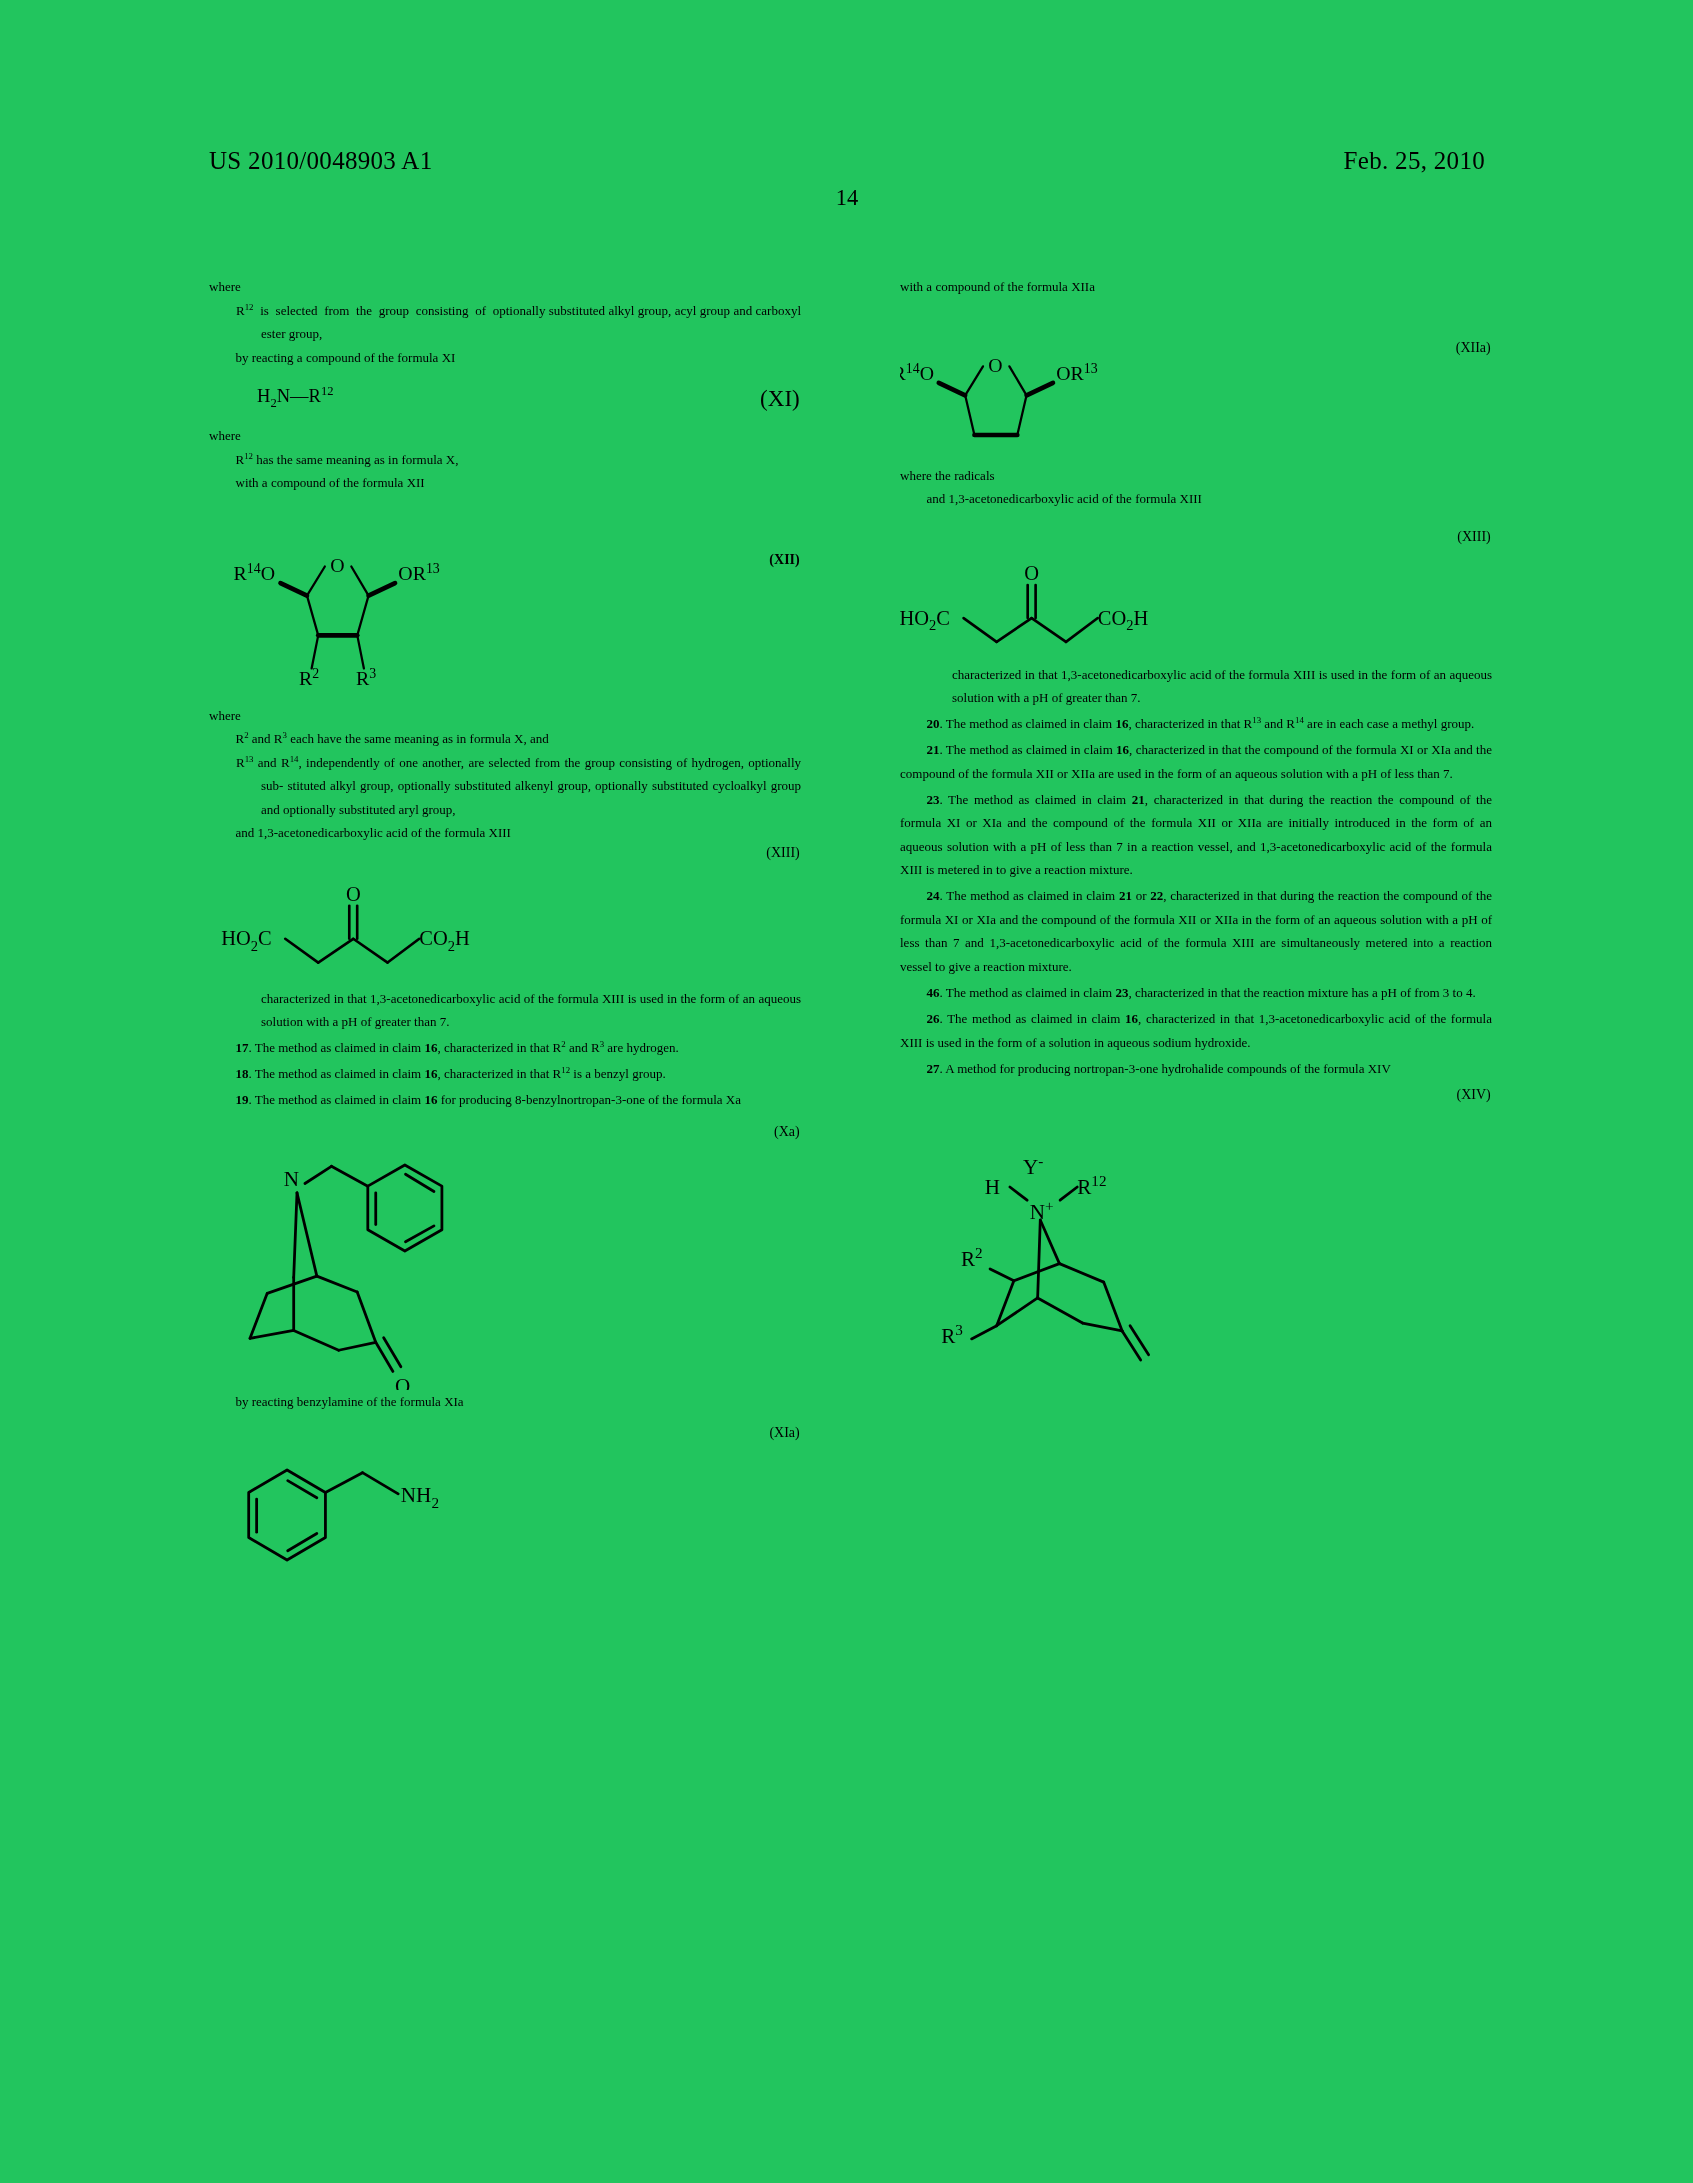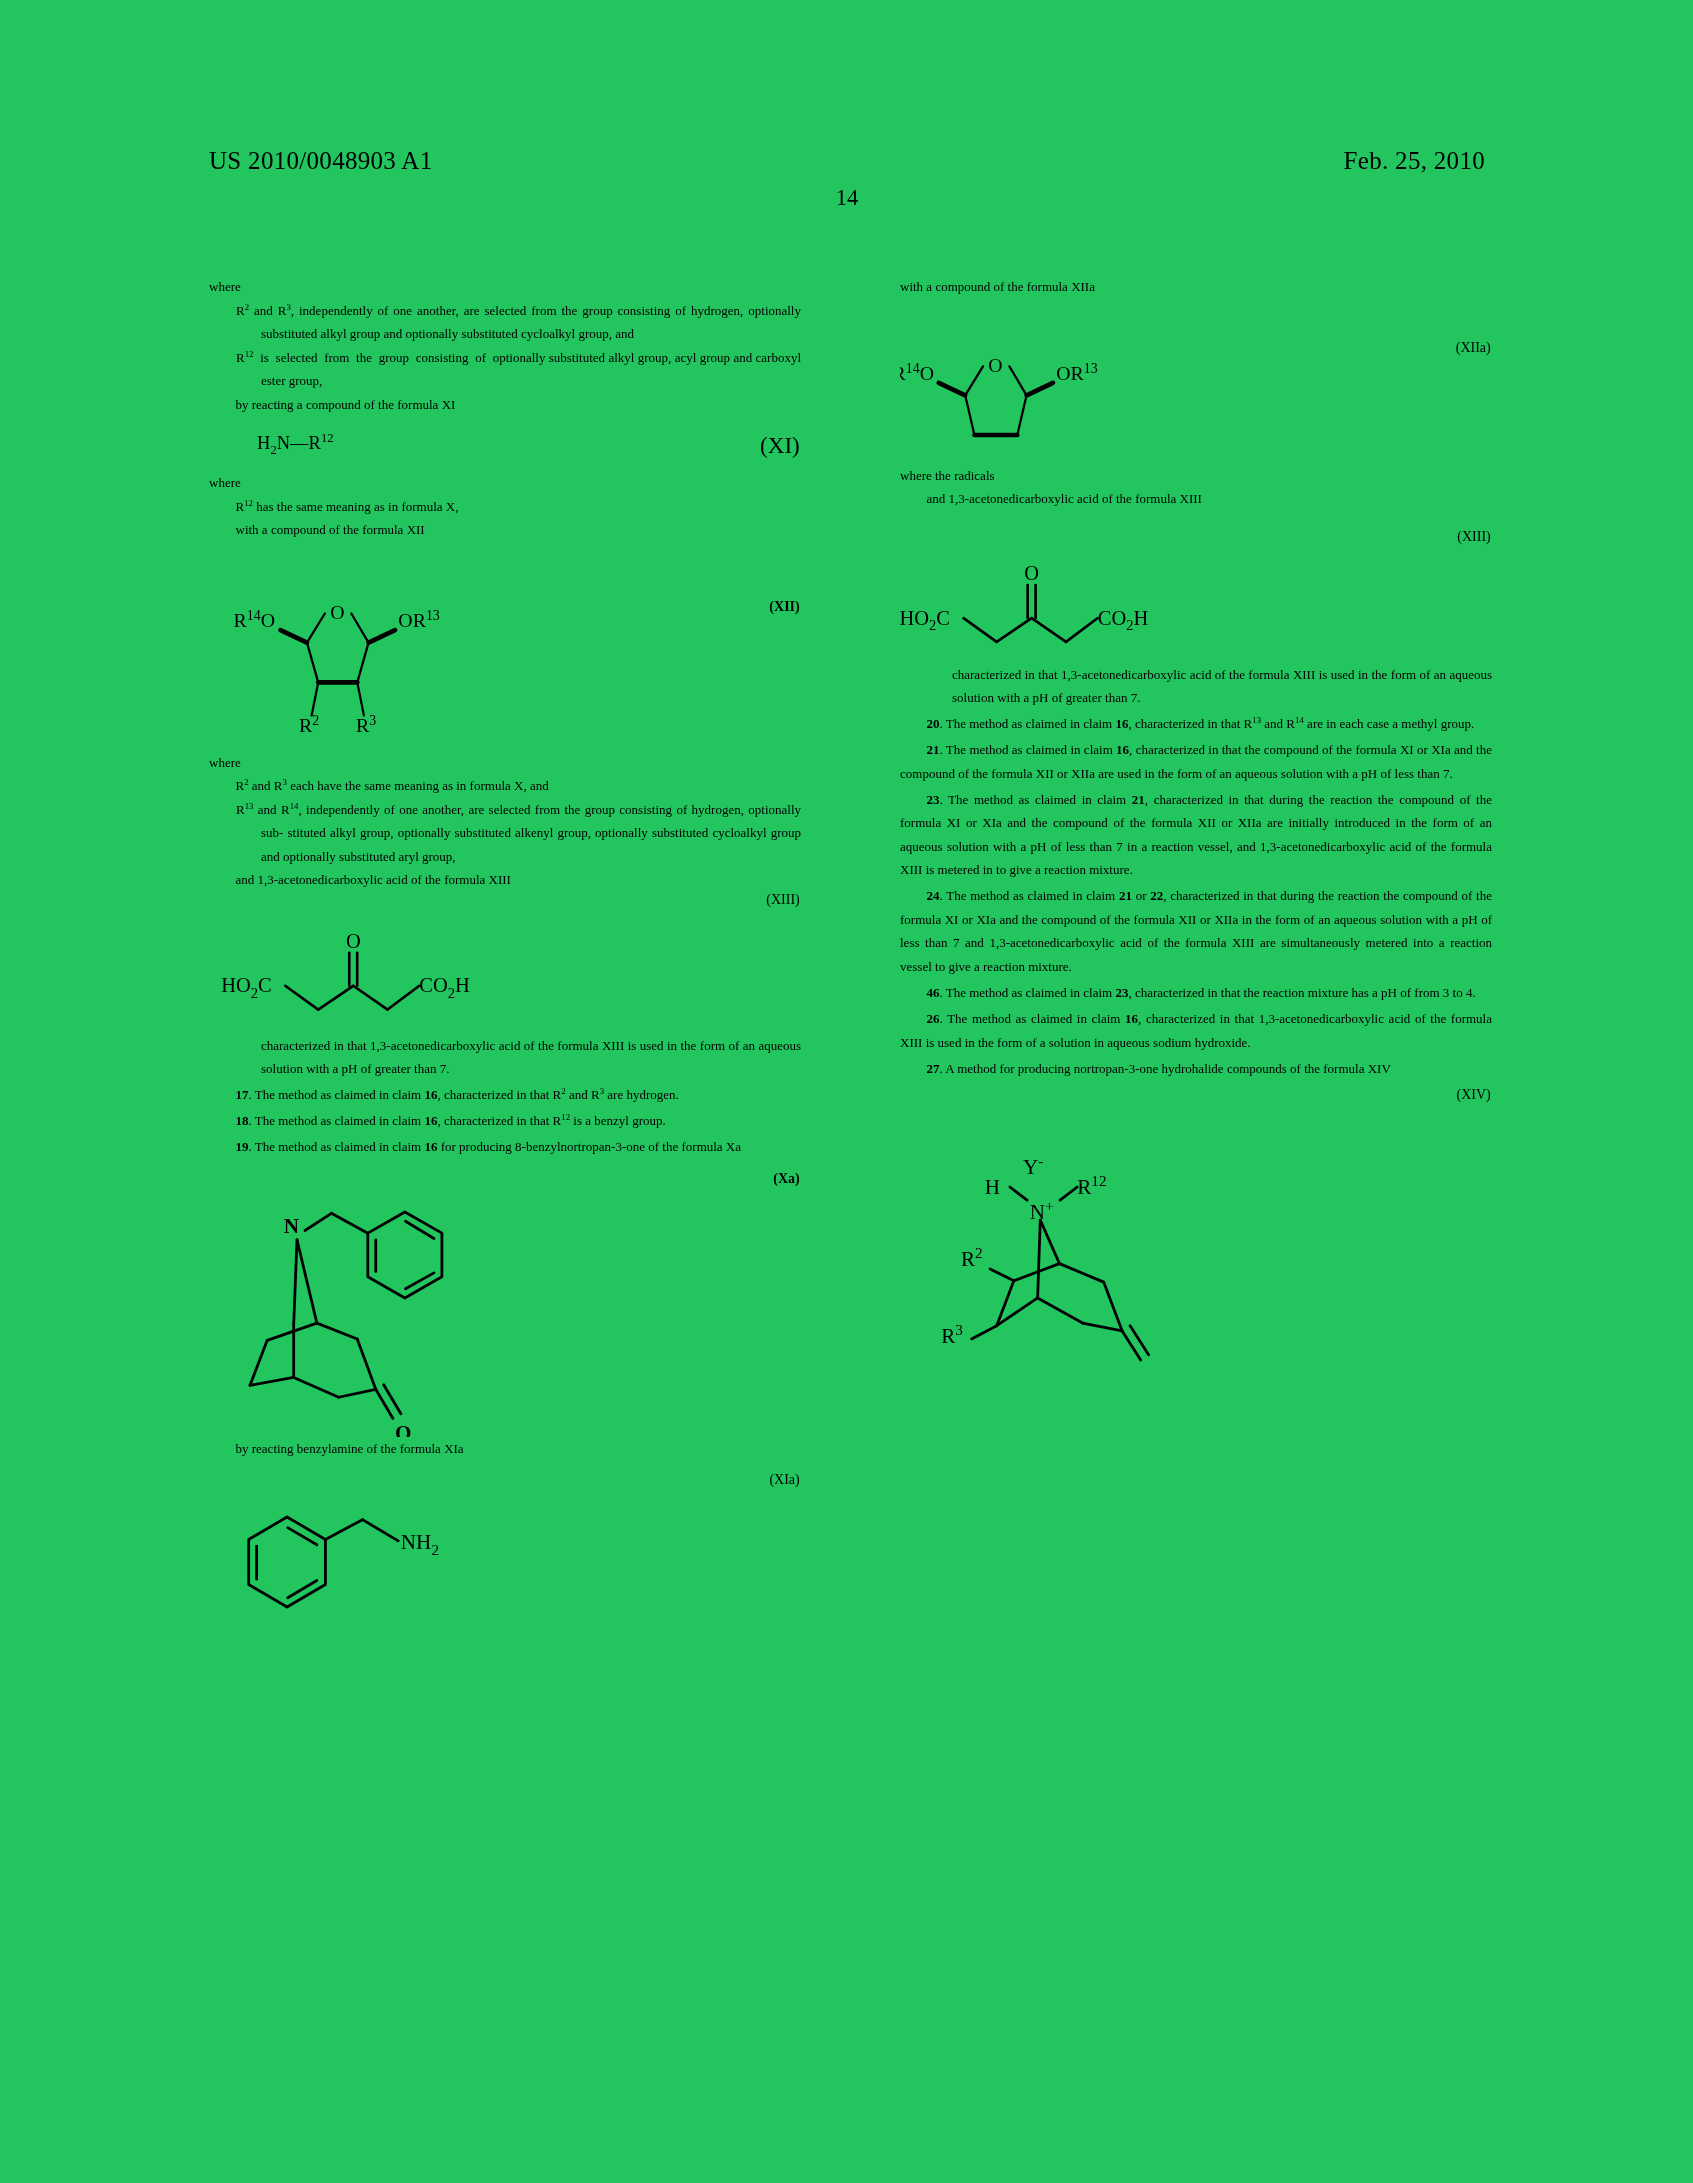--- a/index.html
+++ b/index.html
@@ -112,25 +112,20 @@
     <span>Feb. 25, 2010</span>
   </div>
   <div class="pagenum">14</div>
 
   <div class="columns">
 
     <div class="col col-left">
 
       <p class="flush">where</p>
       <p class="lvl2">
-        R<sup>2</sup> and R<sup>3</sup>, independently of one another, are selected from the
-        group consisting of hydrogen, optionally substituted alkyl group and optionally
-        substituted cycloalkyl group, and
-      </p>
-      <p class="lvl2">
         R<sup>12</sup>&nbsp; is&nbsp; selected&nbsp; from&nbsp; the&nbsp; group&nbsp; consisting&nbsp; of&nbsp; optionally
         substituted alkyl group, acyl group and carboxyl ester group,
       </p>
       <p class="lvl1">by reacting a compound of the formula XI</p>
 
       <div class="spacer-sm"></div>
       <div class="inline-formula">
         <span>H<sub>2</sub>N—R<sup>12</sup></span>
         <span class="tag">(XI)</span>
       </div>
@@ -210,21 +205,21 @@
       </p>
 
       <p class="claim">
         <b>18</b><span>. The method as claimed in claim </span><b>16</b>, characterized in that R<sup>12</sup> is a benzyl group.
       </p>
 
       <p class="claim">
         <b>19</b><span>. The method as claimed in claim </span><b>16</b><span> for producing 8-benzylnortropan-3-one of the formula Xa</span>
       </p>
 
-      <div class="struct" style="height:278px;font-weight:bold;">
+      <div class="struct" style="height:278px;">
         <span class="tag" style="top:12px;">(Xa)</span>
         <svg width="397" height="278" viewBox="0 0 600 420">
           <g stroke="#000" stroke-width="4.2" fill="none" stroke-linecap="round" stroke-linejoin="round">
 
             <path d="M 145 108 L 185 82"></path>
             <path d="M 185 82 L 240 112"></path>
 
             <path d="M 240 112 L 240 178 L 296 210 L 352 178 L 352 112 L 296 80 Z"></path>
             <path d="M 252 122 L 252 170"></path>
             <path d="M 297 196 L 340 172"></path>

